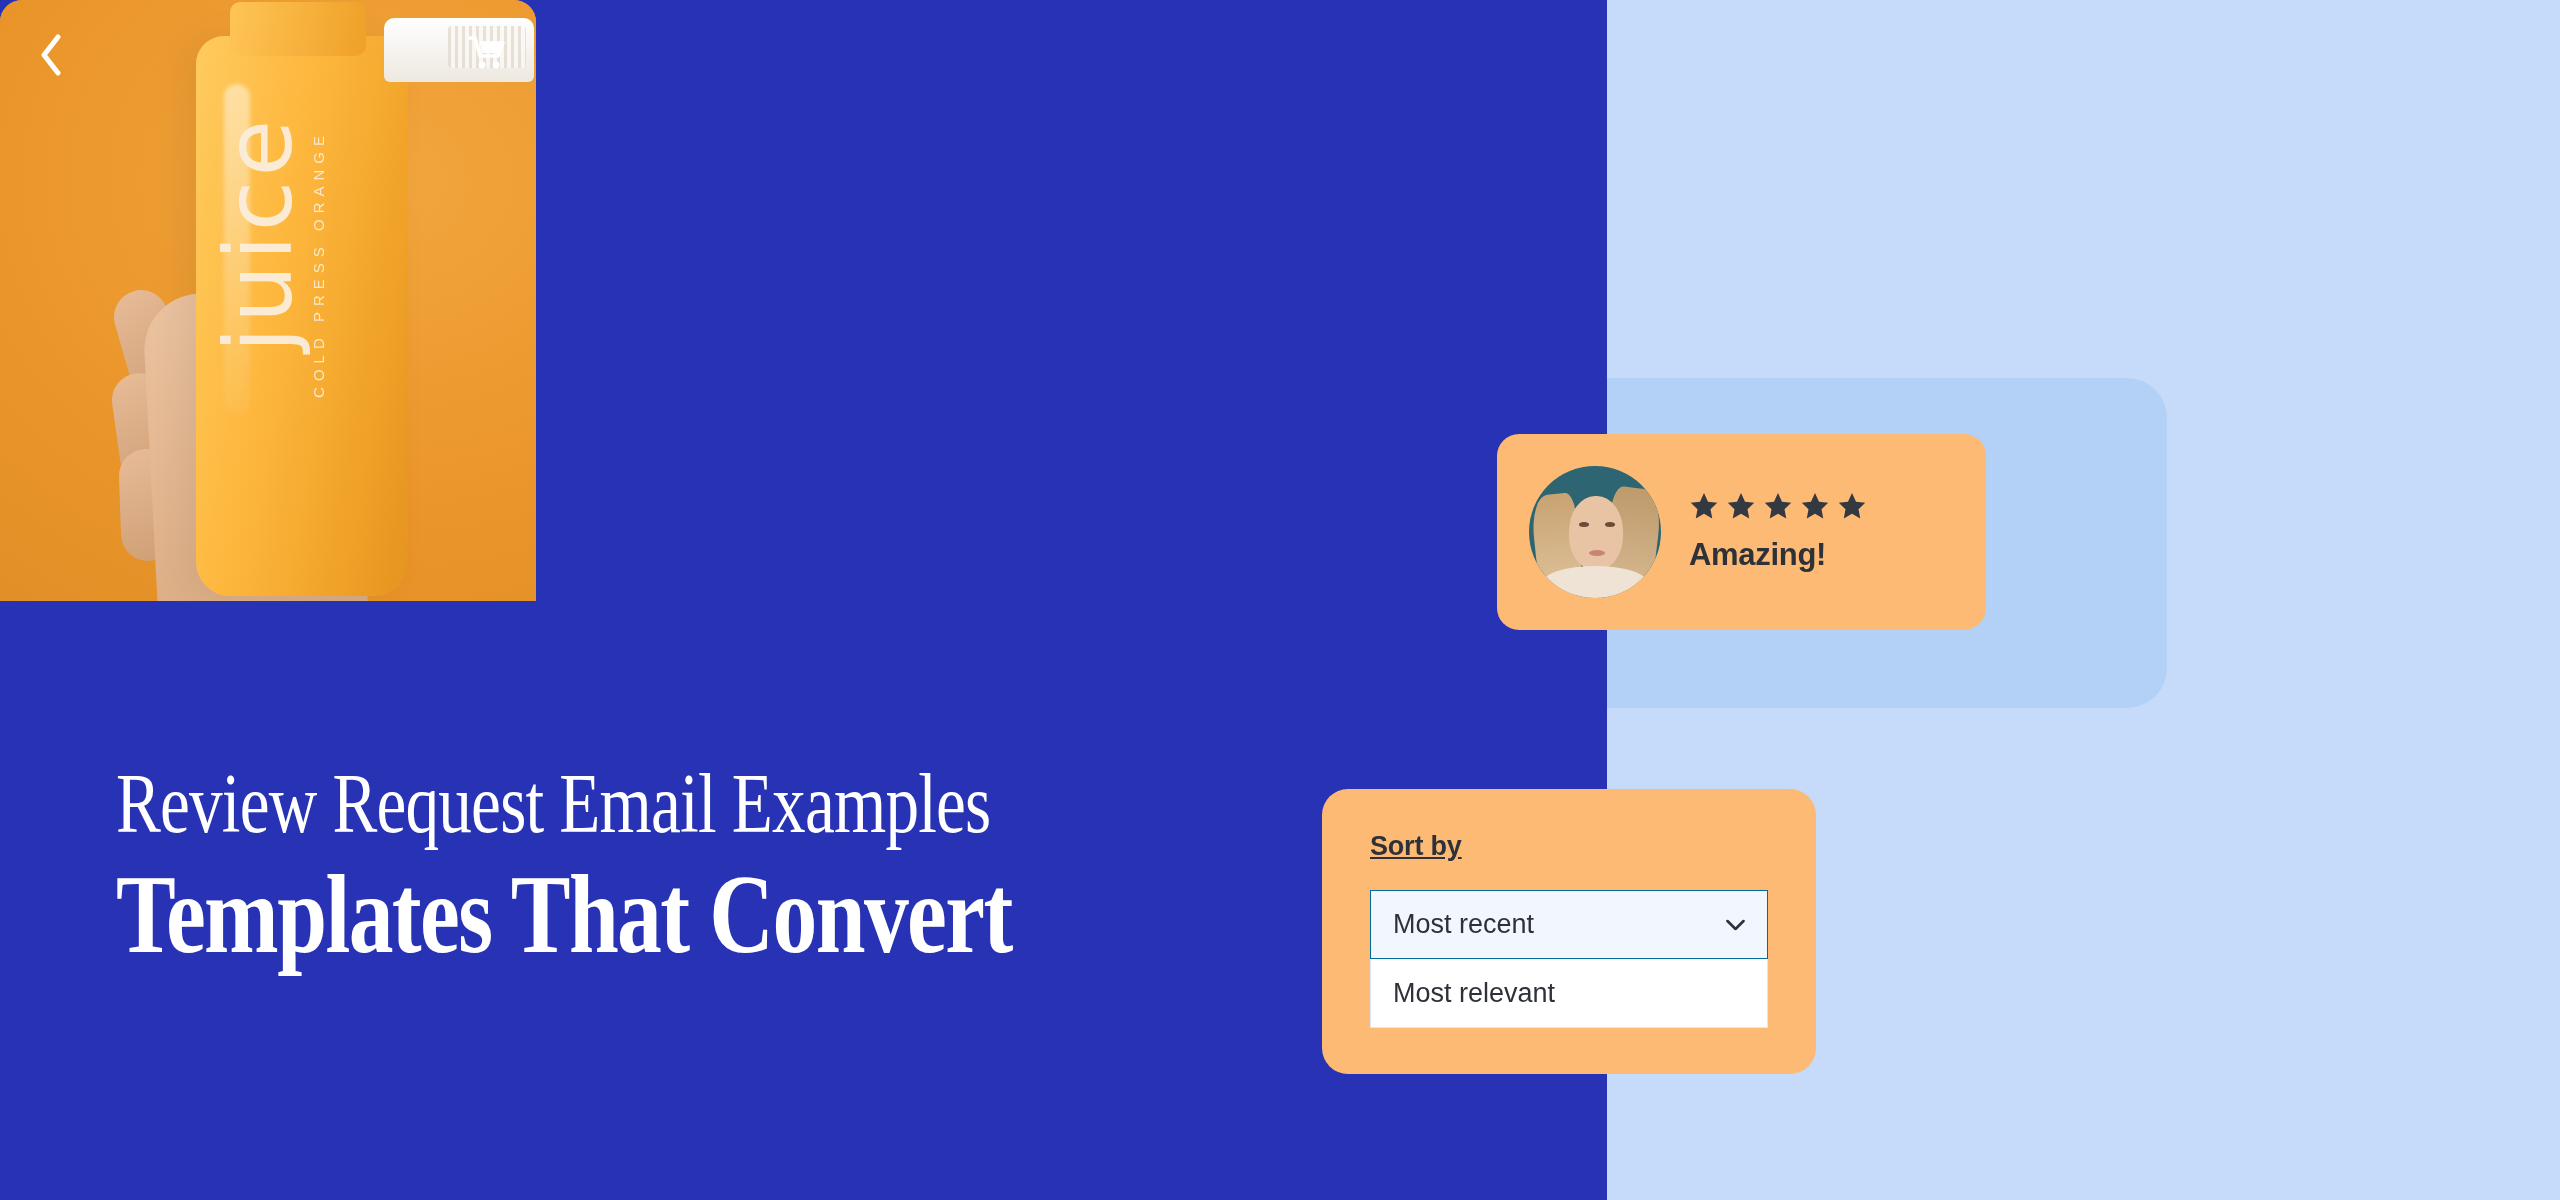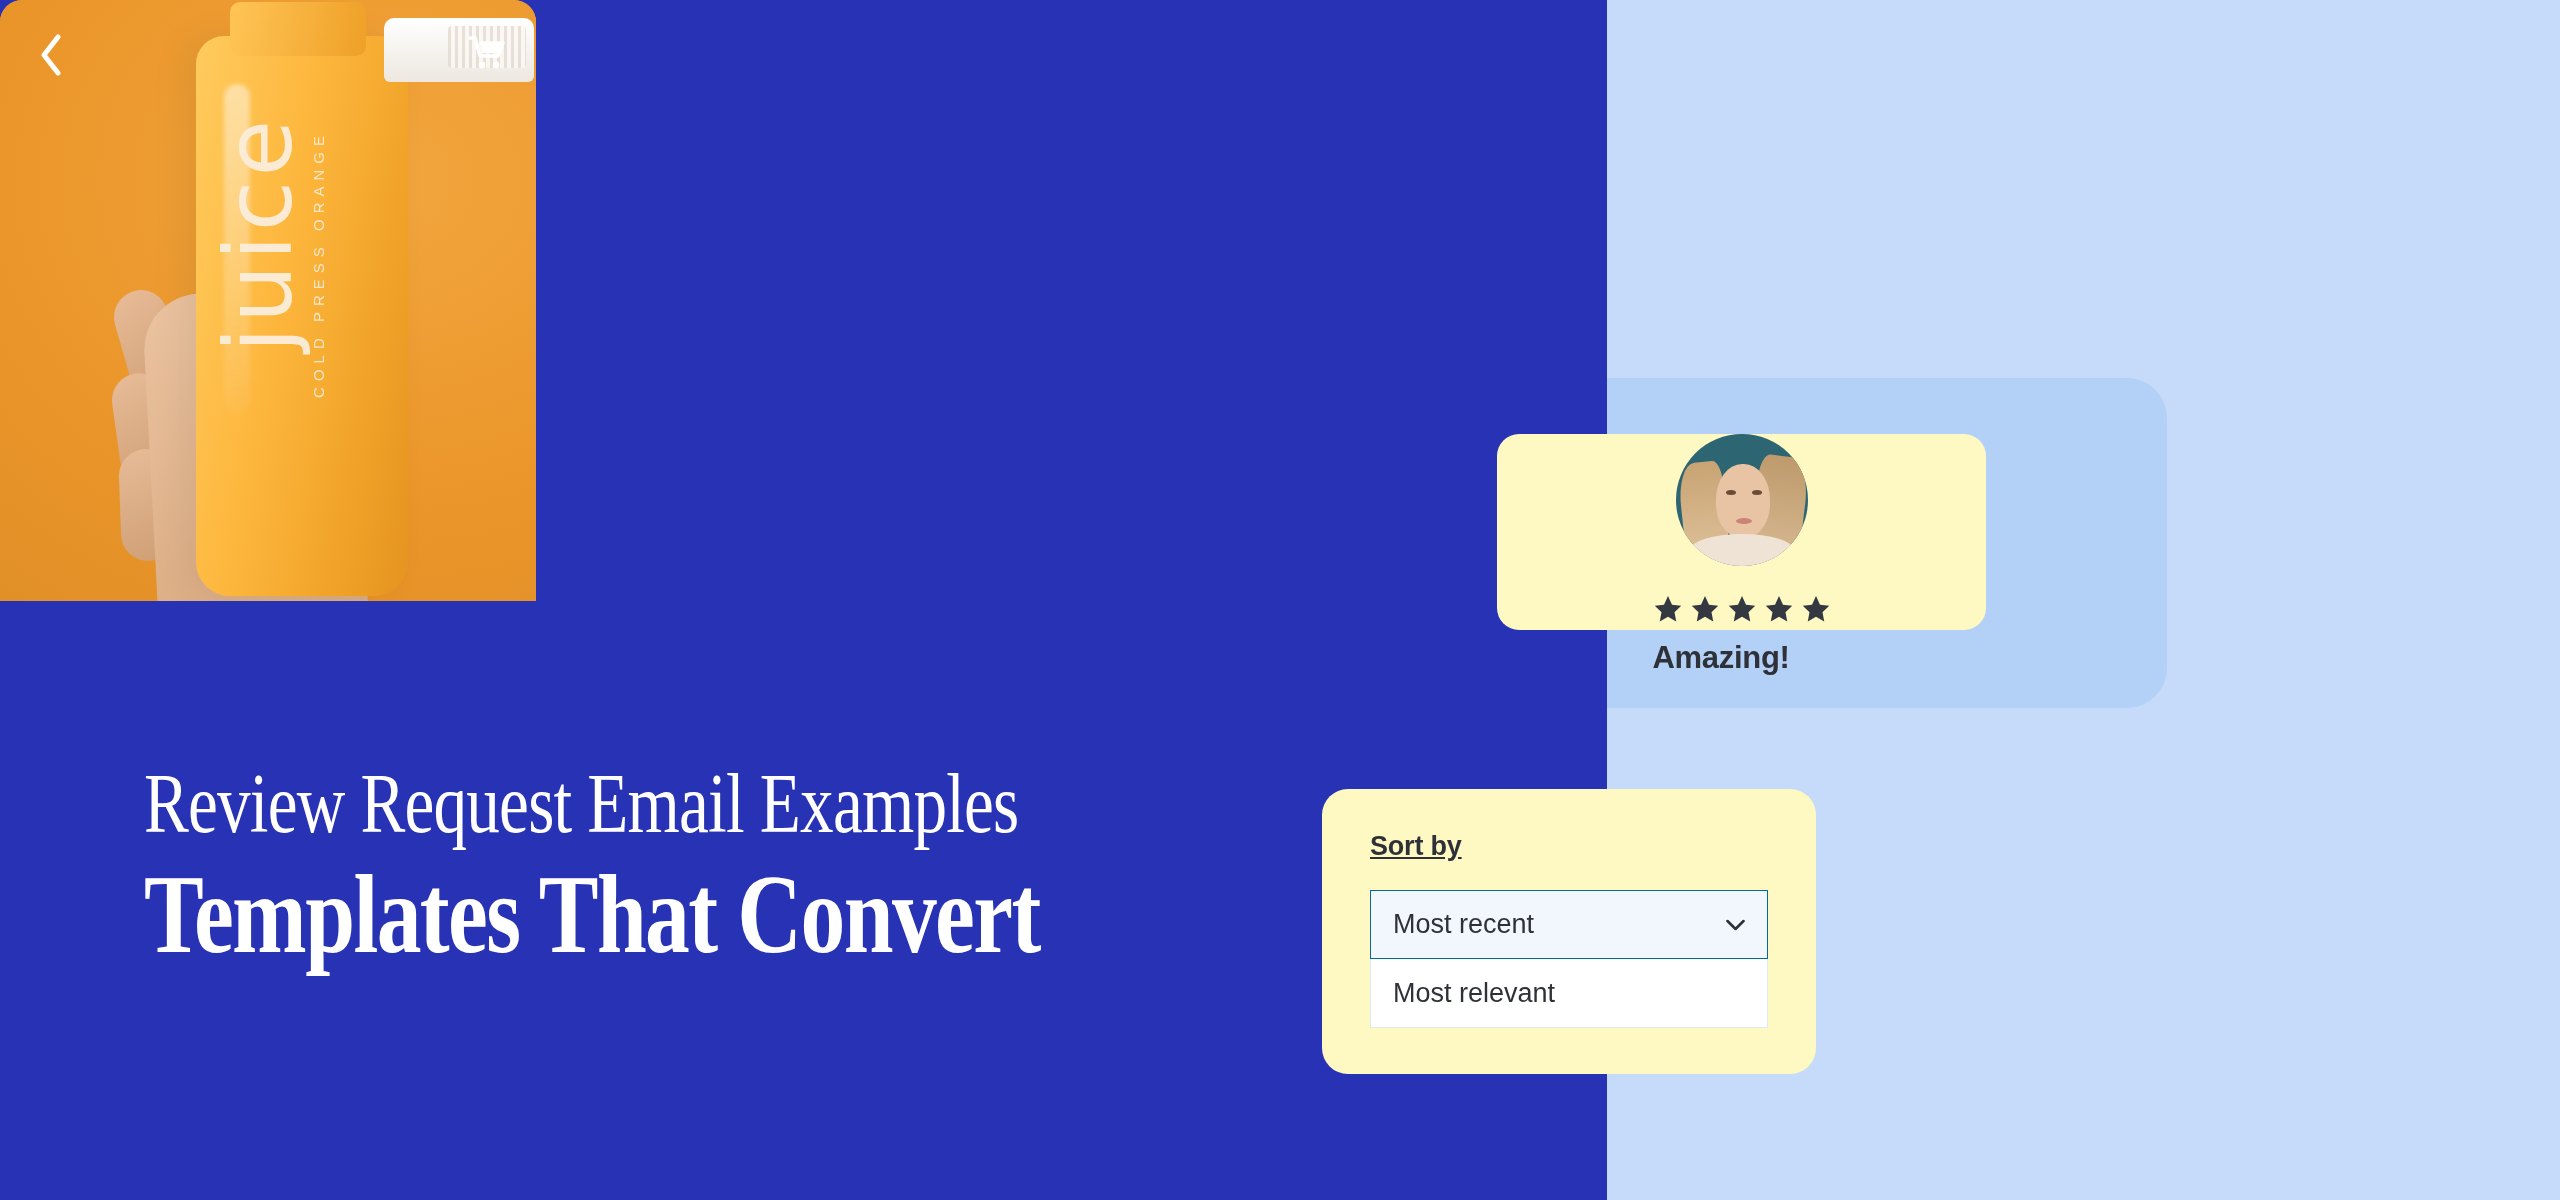--- a/index.html
+++ b/index.html
@@ -20,21 +20,21 @@
     background:#C6DBF9;
   }
   .blob {
     position:absolute; left:1607px; top:378px;
     width:560px; height:330px;
     background:#B3D0F6;
     border-radius:0 40px 40px 0;
   }
 
   
-  .headline { position:absolute; left:144px; top:762px; width:1240px; }
+  .headline { position:absolute; left:116px; top:762px; width:1240px; }
   .headline-line1, .headline-line2 {
     font-family:"Liberation Serif", serif;
     color:#FFFFFF;
     white-space:nowrap;
     display:block;
     transform-origin:left center;
   }
   .headline-line1 {
     font-size:84px;
     line-height:1.0;
@@ -46,23 +46,22 @@
     font-weight:bold;
     line-height:1.05;
     letter-spacing:-2px;
     margin-top:10px;
     transform:scaleX(0.80);
   }
 
   
   .card {
     position:absolute;
-    background:#fef9c3;
+    background:#fdba74;
     border-radius:24px;
-    flex-direction:column;
   }
 
   
   .sort-card {
     left:1322px; top:789px; width:494px; height:285px;
     border-radius:26px;
   }
   .sort-inner { padding:42px 48px 0 48px; }
   .sort-title {
     font-size:27px; font-weight:bold; color:#2E3138;

